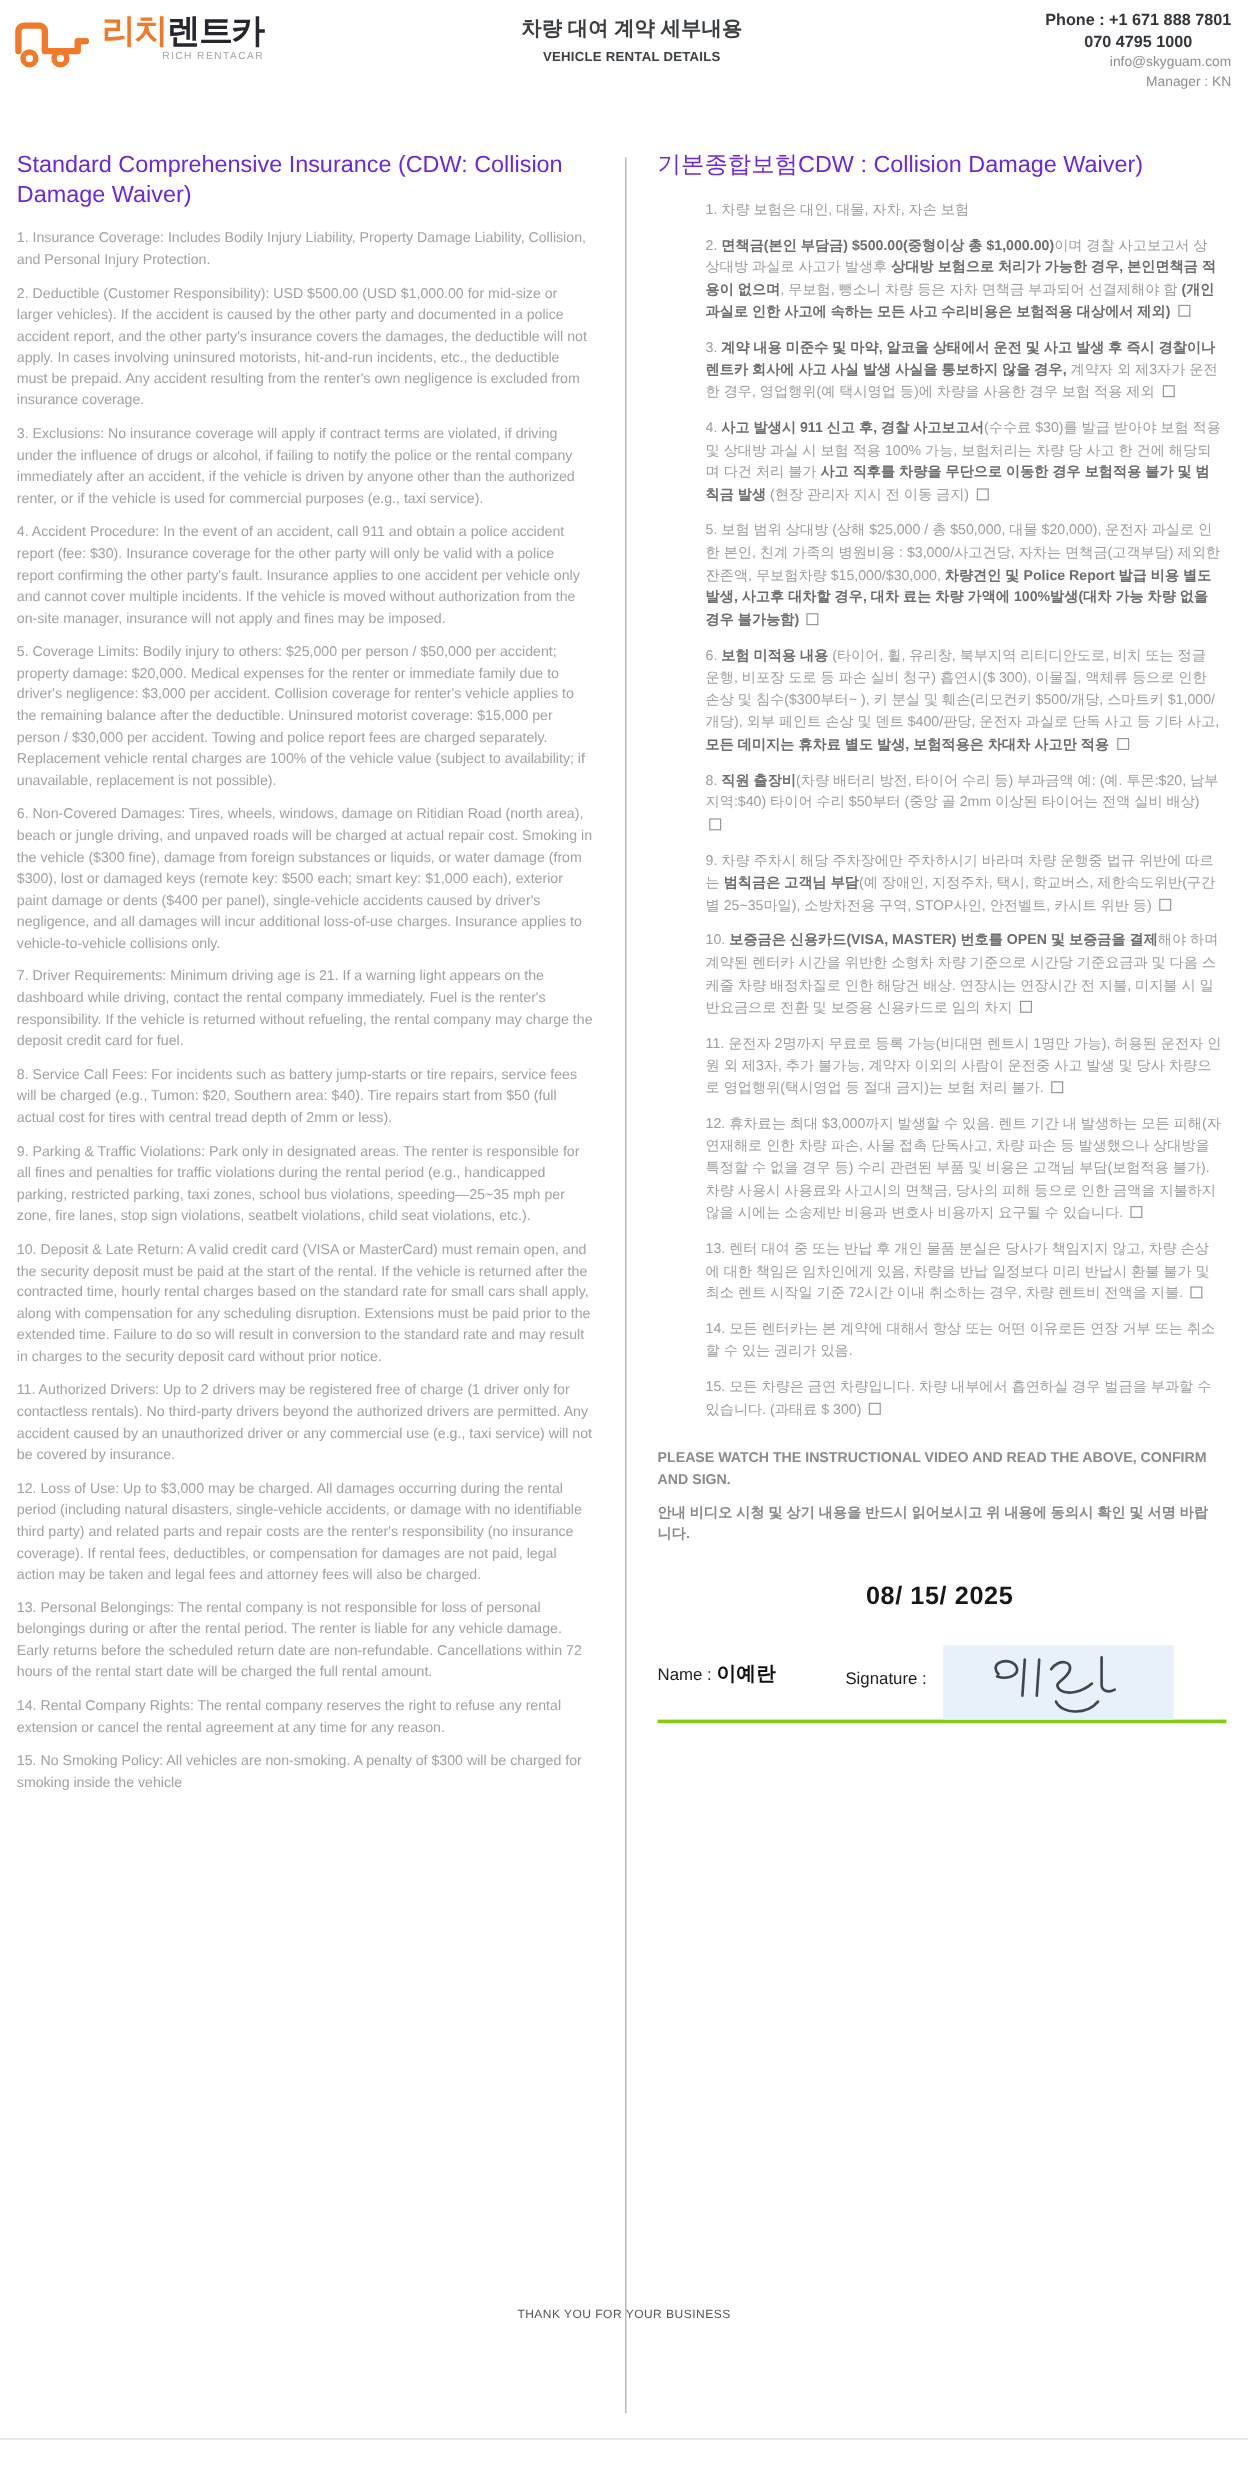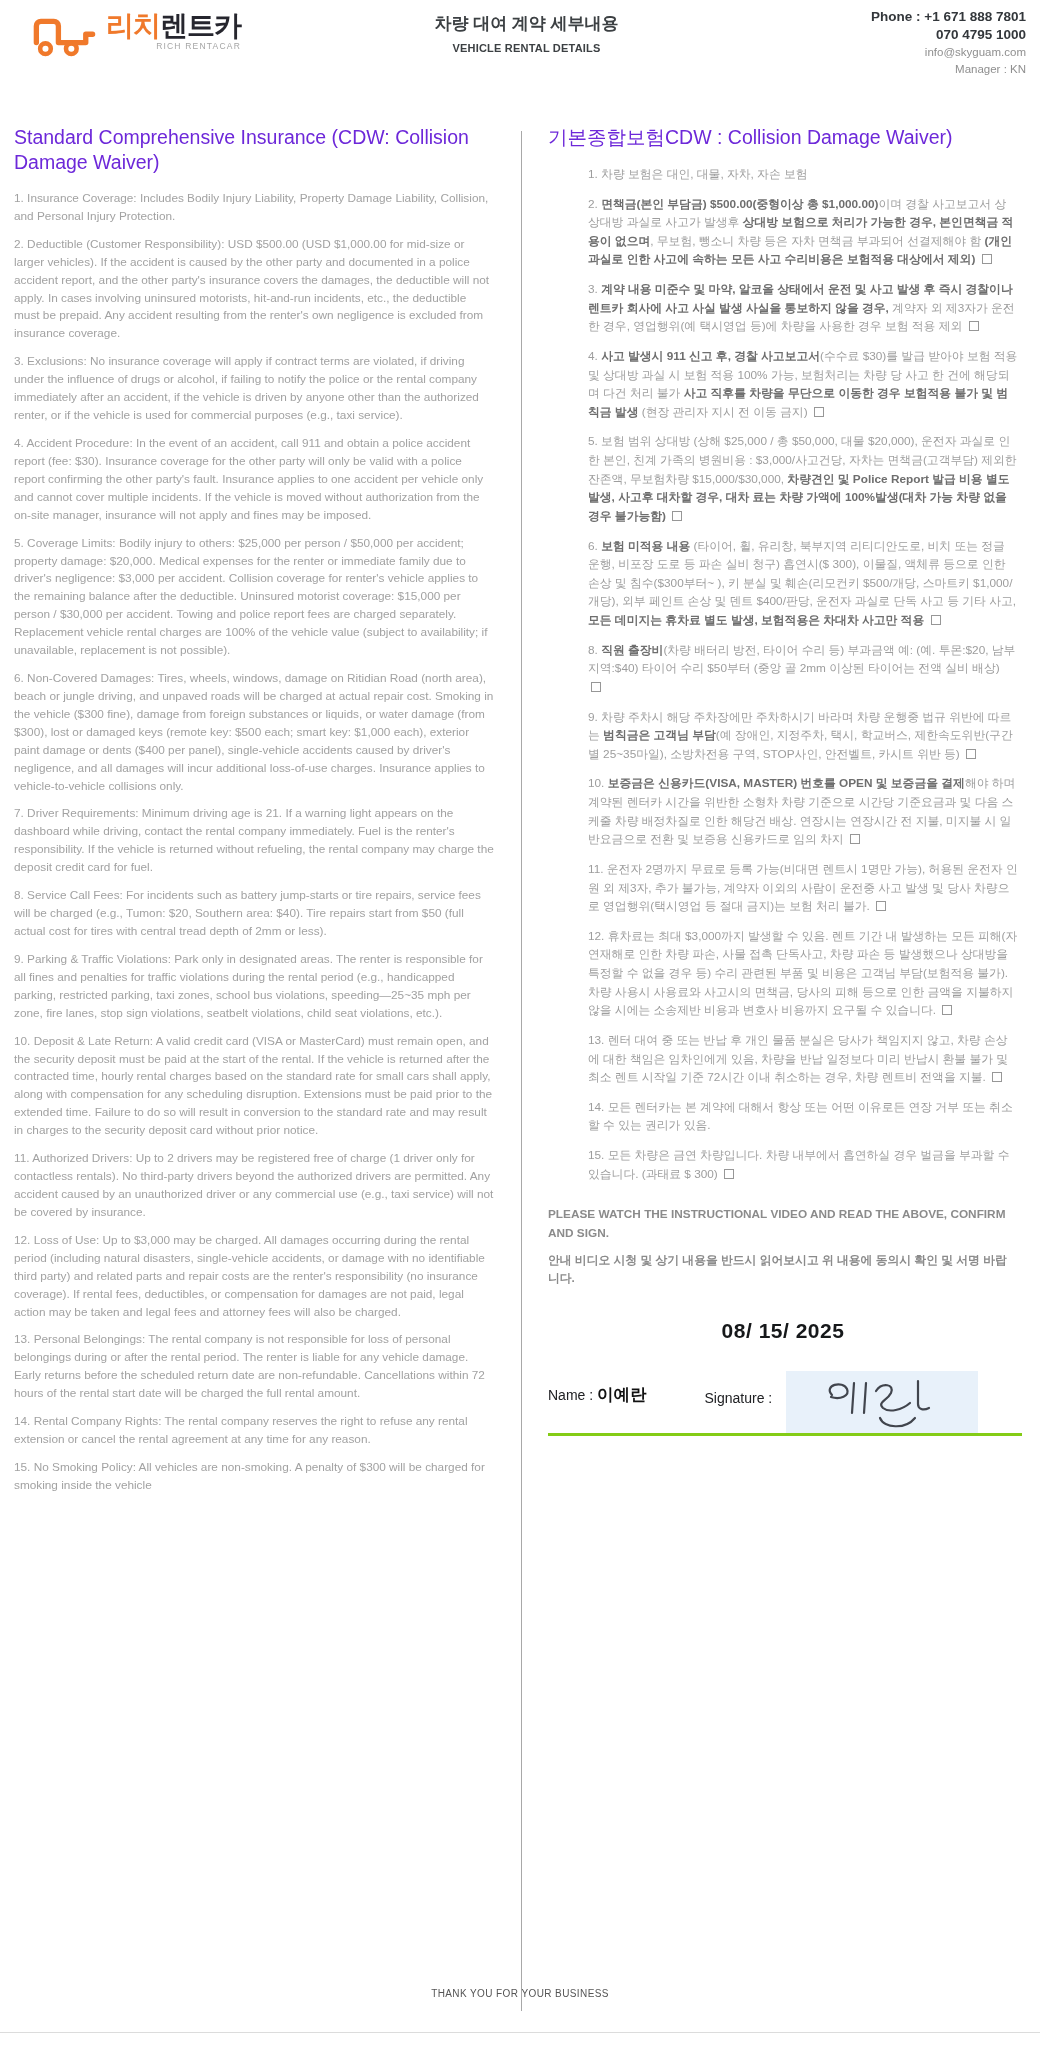--- a/index.html
+++ b/index.html
@@ -4,32 +4,32 @@
 <style>
   * { box-sizing: border-box; }
   html,body { margin:0; padding:0; }
   body {
     width:1040px; height:2072px; position:relative; overflow:hidden;
     background:#ffffff;
     font-family:"Liberation Sans","DejaVu Sans",sans-serif;
   }
   
   .header { position:relative; height:78px; }
-  .logo { position:absolute; left:28px; top:8px; display:flex; align-items:flex-start; }
+  .logo { position:absolute; left:7px; top:8px; display:flex; align-items:flex-start; }
   .logo-icon svg { width:76px; height:54px; display:block; }
   .logo-text { margin-left:2px; margin-top:4px; }
   .logo-kr { font-size:28px; font-weight:bold; letter-spacing:-1px; line-height:1; }
   .logo-kr .orange { color:#f0792b; }
   .logo-kr .dark { color:#26262e; }
   .logo-sub { font-size:8.5px; color:#a5a5a5; letter-spacing:1.2px; margin-top:1px; text-align:right; }
   .title-block { position:absolute; left:13px; right:0; top:12px; text-align:center; }
   .title-kr { font-size:17px; font-weight:bold; color:#3c4043; }
   .title-en { font-size:11px; font-weight:bold; color:#3c4043; margin-top:7px; letter-spacing:0.2px; }
   .contact { position:absolute; right:14px; top:8px; text-align:right; }
-  .phone { font-size:13.5px; font-weight:bold; color:#33373b; line-height:1.35; }
+  .phone { font-size:13.5px; font-weight:bold; color:#33373b; line-height:1.35;text-align:center; }
   .contact-sub { font-size:11.5px; color:#8f8f8f; line-height:1.45; }
   
   .content { display:flex; padding:47px 10px 0 14px; align-items:flex-start; }
   .col-left { width:480px; }
   .divider { width:1px; background:#a8a8a8; height:1880px; margin:6px 26px 0 27px; flex:0 0 1px; }
   .col-right { width:470px; }
   .sec-title { font-size:19.5px; color:#6d28d9; line-height:1.28; margin:0 0 15px; font-weight:400; }
   .para { font-size:11.8px; color:#a2a2a2; line-height:1.52; margin:0 0 10px; }
   .col-right .para { color:#9d9d9d; line-height:1.58; margin-bottom:11px;margin-left:40px; }
   .b { font-weight:bold; color:#6e6e6e; }
@@ -39,21 +39,21 @@
   .confirm-kr { margin-top:9px; }
   .date { text-align:center; font-size:21px; font-weight:bold; color:#16181a; margin-top:32px; letter-spacing:0.5px; }
   .sig-row { display:flex; align-items:flex-end; margin-top:28px; border-bottom:3px solid #84cc16; width:474px; }
   .name-wrap { font-size:14px; color:#202124; padding-bottom:27px; white-space:nowrap; }
   .name-val { font-size:16.5px; font-weight:bold; color:#111; }
   .sig-label { font-size:14px; color:#202124; padding-bottom:27px; margin-left:58px; white-space:nowrap; }
   .sig-box { margin-left:14px; width:192px; height:62px; background:#e8f1fa; position:relative; }
   .sig-box svg { position:absolute; left:0; top:0; width:100%; height:100%; }
   
   .footer-line { position:absolute; top:2032px; left:0; width:1040px; border-top:1px solid #dcdcdc; }
-  .footer-text { position:absolute; top:1988px; left:0; width:100%; text-align:center;
+  .footer-text { position:absolute; top:1924px; left:0; width:100%; text-align:center;
                  font-size:10px; color:#555; letter-spacing:0.4px; }
 </style>
 </head>
 <body>
 
 <div class="header">
   <div class="logo">
     <span class="logo-icon">
       <svg viewBox="0 0 100 70">
         <path d="M11 45 V23 a6 6 0 0 1 6-6 h17 a6 6 0 0 1 6 6 v22 h36 V34 h9" fill="none" stroke="#f0792b" stroke-width="7" stroke-linecap="round" stroke-linejoin="round"></path>

